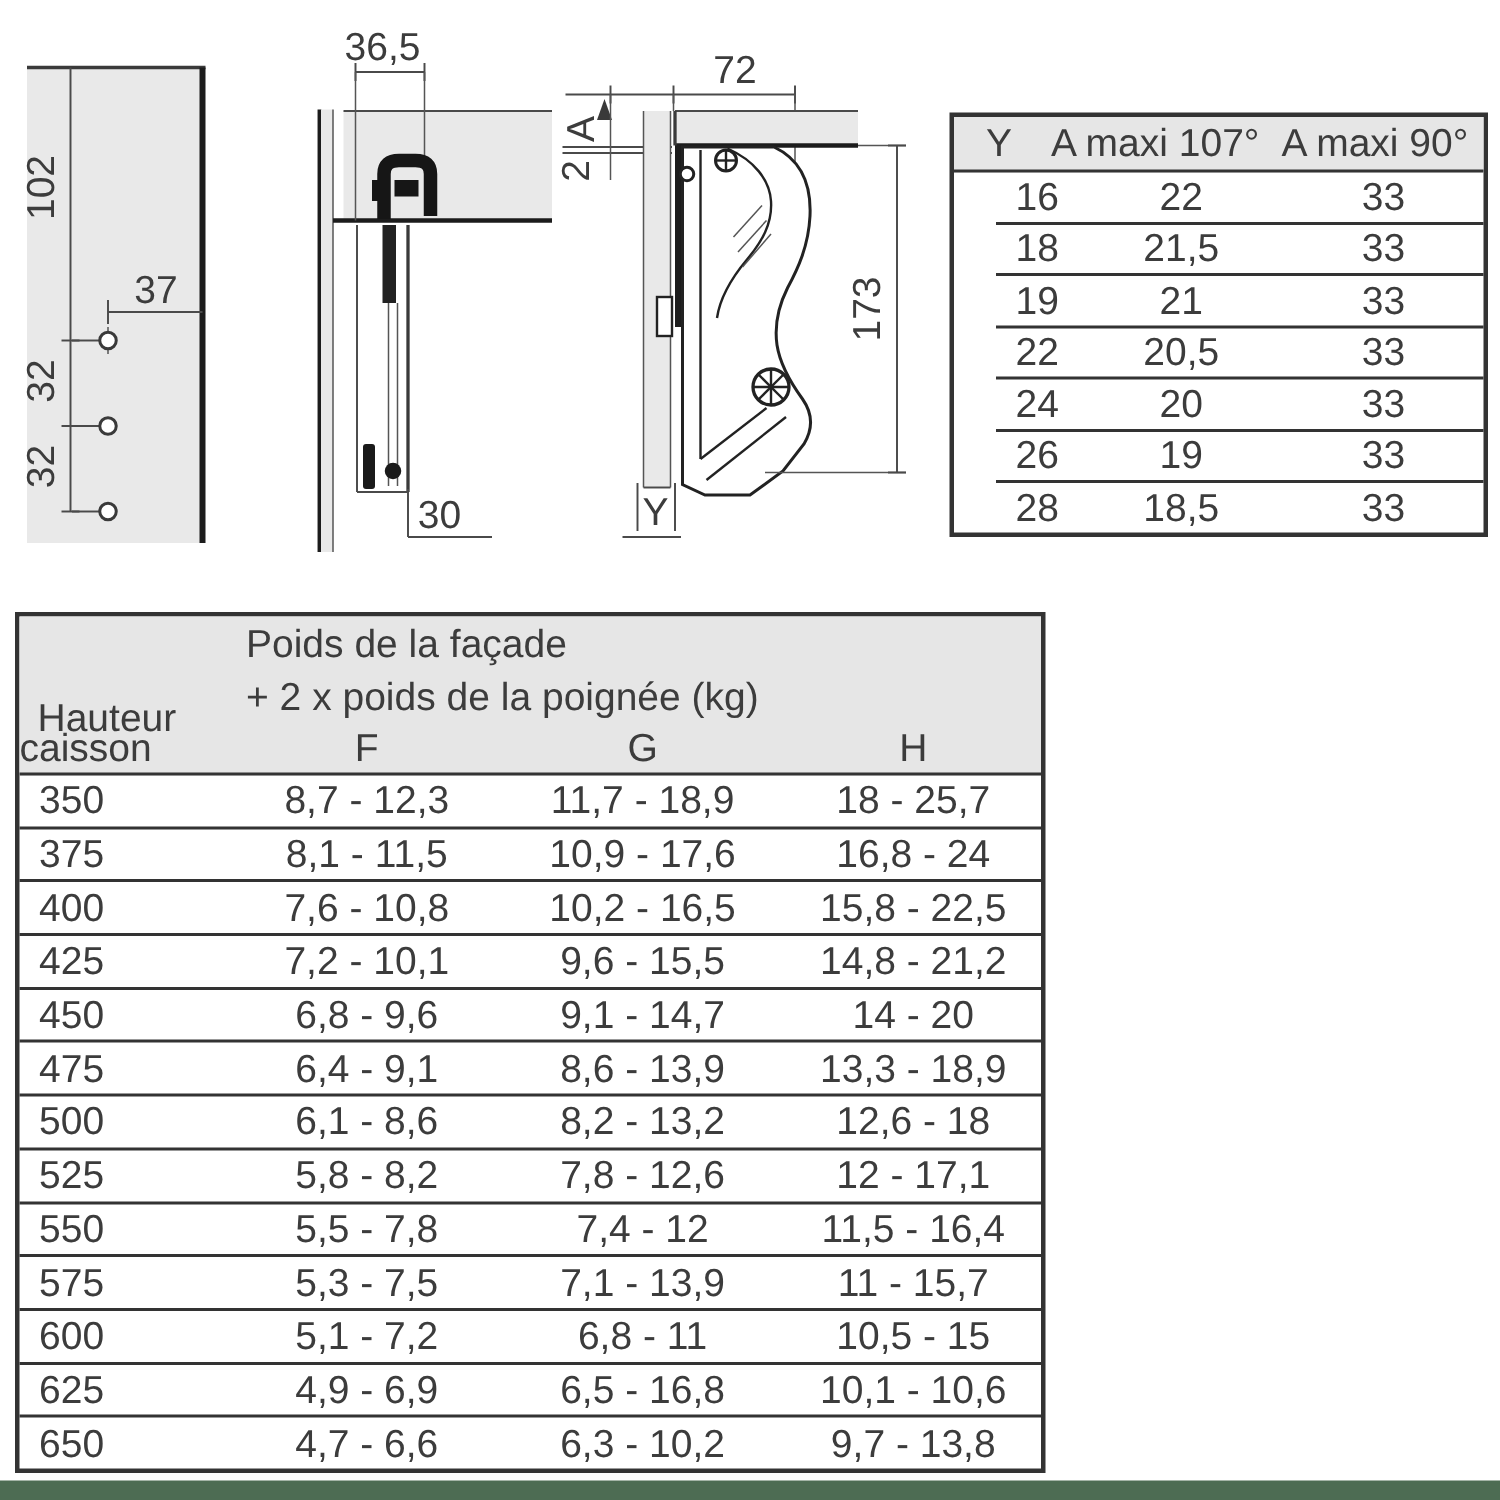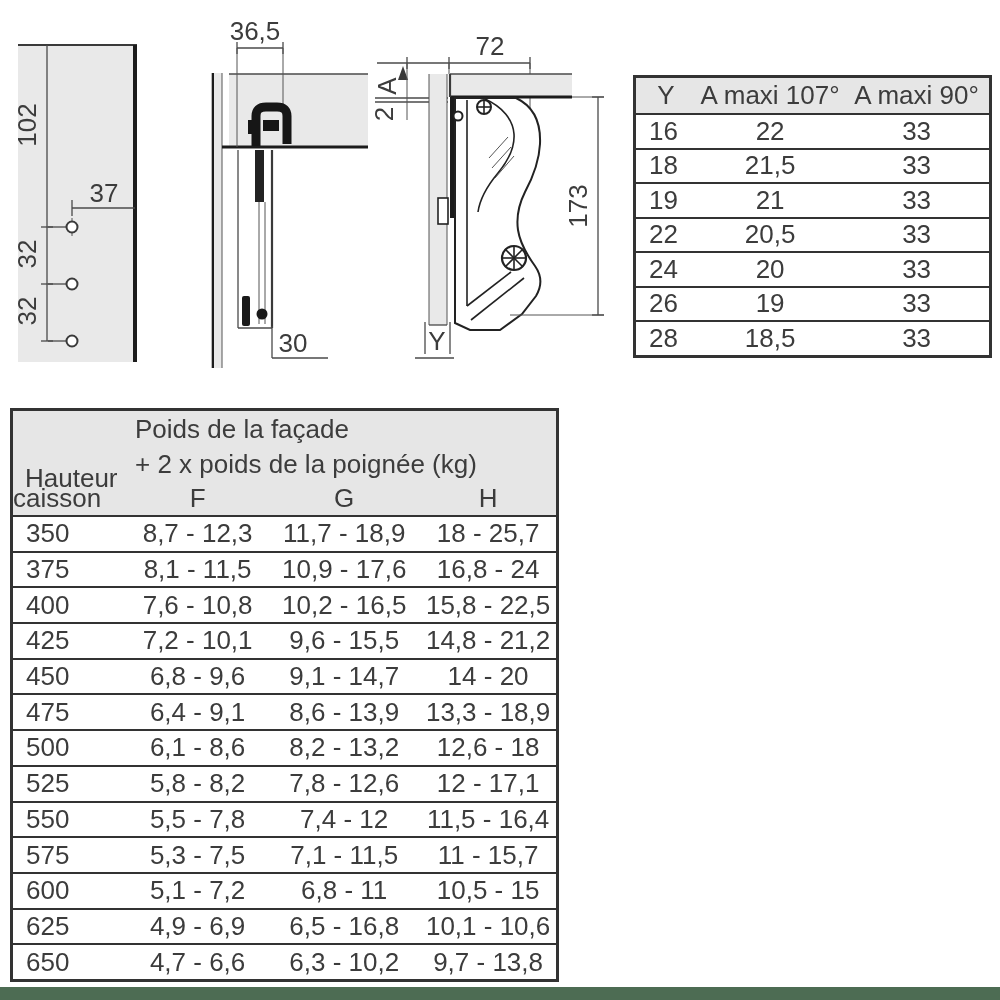--- a/index.html
+++ b/index.html
@@ -15,25 +15,25 @@
   .thin{stroke:#555;stroke-width:1px;fill:none;}
 
   
   .dtable{position:absolute;border:3px solid #333;background:#fff;box-sizing:border-box;}
   .tcell{text-align:center;font-size:26px;color:#3c3c3c;white-space:nowrap;}
   .trow{display:grid;align-items:center;border-bottom:2.5px solid #333;}
   .rows .trow:last-child{border-bottom:none;}
   .trow .tcell:first-child{text-align:left;padding-left:13px;}
 
   .angle-table{left:633px;top:75px;width:359px;}
-  .angle-table .trow{grid-template-columns:17% 42% 41%;height:32.5px;}
+  .angle-table .trow{grid-template-columns:17% 42% 41%;height:32.5px;margin-left:28px;}
   .angle-table .thead{display:grid;grid-template-columns:17% 42% 41%;align-items:center;
         height:35px;background:#e6e6e6;border-bottom:2.5px solid #333;}
 
-  .weight-table{left:10px;top:408px;width:549px;}
+  .weight-table{left:10px;top:408px;width:687px;}
   .weight-table .trow{grid-template-columns:21% 26% 28% 25%;height:33.7px;}
   .wt-head{display:grid;grid-template-columns:21% 26% 28% 25%;grid-template-rows:36px 35px 33px;
         background:#e6e6e6;border-bottom:2.5px solid #333;align-items:center;}
   .wt-head .hcell{font-size:26px;color:#3c3c3c;white-space:nowrap;}
   .wh-span1{grid-area:1/2/2/5;padding-left:8px;}
   .wh-col1a{grid-area:2/1/3/2;padding-left:12px;margin-top:27px;}
   .wh-span2{grid-area:2/2/3/5;padding-left:8px;}
   .wh-col1b{grid-area:3/1/4/2;}
   .wh-f{grid-area:3/2/4/3;text-align:center;}
   .wh-g{grid-area:3/3/4/4;text-align:center;}
@@ -277,21 +277,21 @@
         </div>
         <div class="trow">
           <div class="tcell">550</div>
           <div class="tcell">5,5 - 7,8</div>
           <div class="tcell">7,4 - 12</div>
           <div class="tcell">11,5 - 16,4</div>
         </div>
         <div class="trow">
           <div class="tcell">575</div>
           <div class="tcell">5,3 - 7,5</div>
-          <div class="tcell">7,1 - 11,5</div>
+          <div class="tcell">7,1 - 13,9</div>
           <div class="tcell">11 - 15,7</div>
         </div>
         <div class="trow">
           <div class="tcell">600</div>
           <div class="tcell">5,1 - 7,2</div>
           <div class="tcell">6,8 - 11</div>
           <div class="tcell">10,5 - 15</div>
         </div>
         <div class="trow">
           <div class="tcell">625</div>

